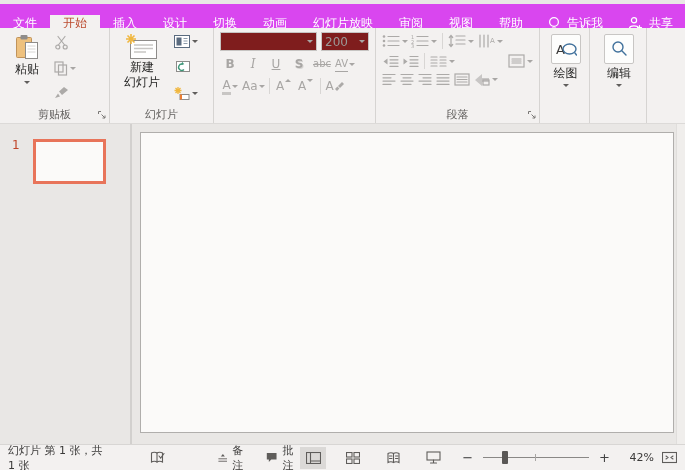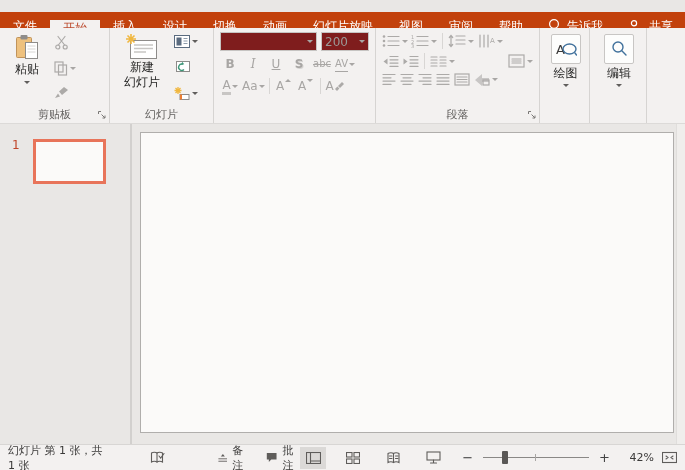--- a/index.html
+++ b/index.html
@@ -1,22 +1,22 @@
 <!DOCTYPE html>
 <html><head>
 <meta charset="utf-8">
 <style>
   html,body{margin:0;padding:0;width:685px;height:470px;overflow:hidden;
     font-family:"DejaVu Sans","Liberation Sans",sans-serif;font-size:12px;color:#3b3a39;
     background:#e9e7e5;position:relative;}
   *{box-sizing:border-box;}
 
   
-  .tabbar{position:absolute;left:0;top:12px;width:685px;height:28px;background:#c2410c;
-    display:flex;align-items:center;color:#fff;}
+  .tabbar{position:absolute;left:0;top:4px;width:685px;height:28px;background:#d946ef;
+    display:flex;align-items:flex-end;color:#fff;}
   .tab{padding:0 13px;display:flex;align-items:center;white-space:nowrap;}
   .tab.active{background:#f3f1f0;color:#bb4a2d;margin-top:4px;align-items:center;}
   .tab.tellme{gap:6px;padding:0 11px;}
   .tab.share{margin-left:auto;gap:6px;padding:0 12px;}
 
   
   .ribbon{position:absolute;left:0;top:28px;width:685px;height:96px;background:#f3f1f0;
     border-bottom:1px solid #dcdad8;display:flex;}
   .rgroup{position:relative;border-right:1px solid #d6d4d2;display:flex;flex-direction:column;height:95px;}
   .gbody{flex:1;padding:4px 4px 0 6px;display:flex;}
@@ -82,22 +82,22 @@
 <body>
 
 <div class="tabbar">
   <div class="tab">文件</div>
   <div class="tab active">开始</div>
   <div class="tab">插入</div>
   <div class="tab">设计</div>
   <div class="tab">切换</div>
   <div class="tab">动画</div>
   <div class="tab">幻灯片放映</div>
+  <div class="tab">审阅</div>
   <div class="tab">视图</div>
-  <div class="tab">审阅</div>
   <div class="tab">帮助</div>
   <div class="tab tellme">
     <svg width="14" height="16" viewBox="0 0 14 16">
       <circle cx="7" cy="6" r="4.4" stroke="#fff" stroke-width="1.2" fill="none"></circle>
       <path d="M5.3 12h3.4M6 14h2" stroke="#fff" stroke-width="1.2" fill="none" stroke-linecap="round"></path>
     </svg>
     <span>告诉我</span>
   </div>
   <div class="tab share">
     <svg width="15" height="15" viewBox="0 0 15 15">

